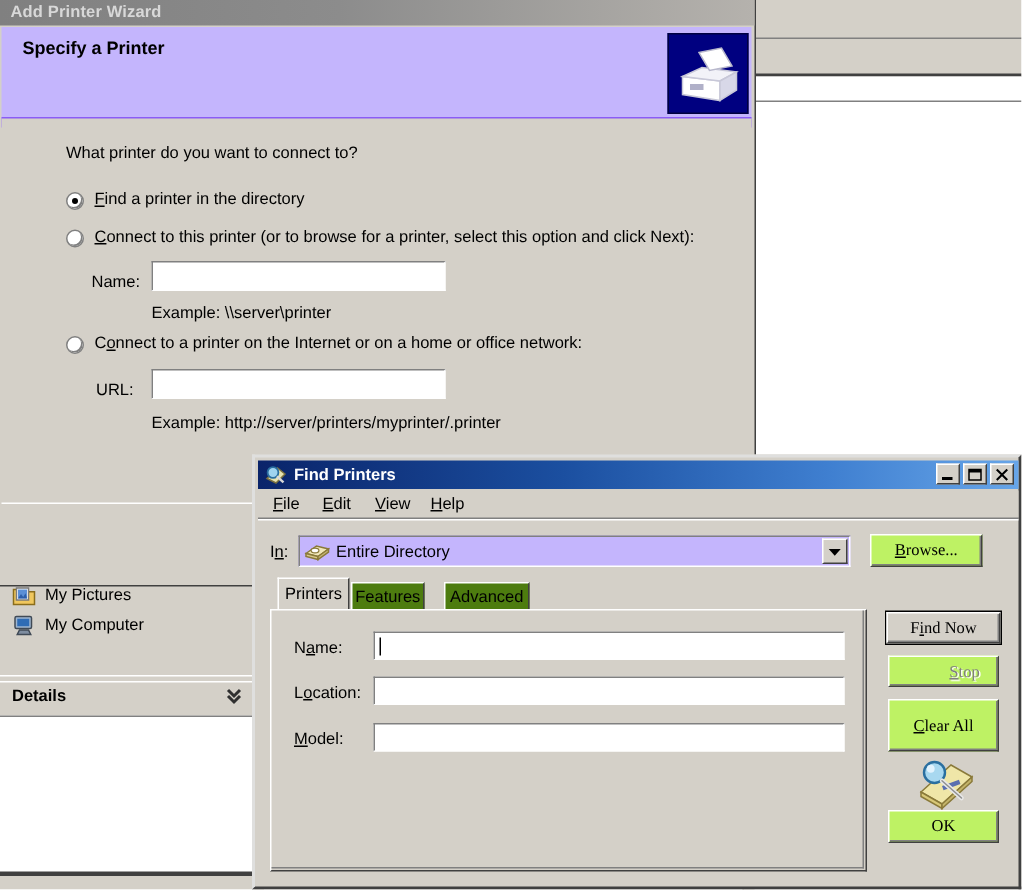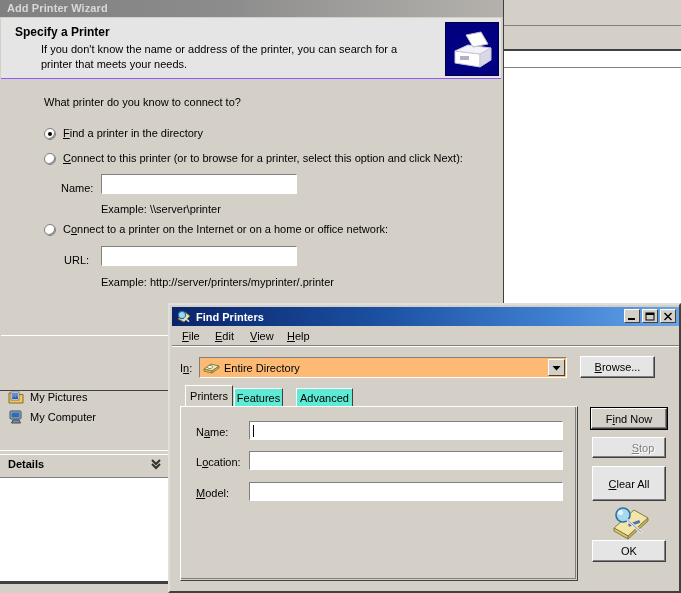--- a/index.html
+++ b/index.html
@@ -45,21 +45,21 @@
   }
   #wizard-titlebar{
     left:0;top:0;width:503px;height:17px;
     background:linear-gradient(to right,#808080 0%,#8c8c8c 45%,#b5b2ad 100%);
   }
   #wizard-title{
     position:absolute;left:7px;top:2px;color:#d8d8d8;font-weight:bold;font-size:11px;
     letter-spacing:.1px;
   }
   #wizard-header{
-    left:1px;top:18px;width:500px;height:60px;background:#e5e5e5;
+    left:1px;top:18px;width:500px;height:60px;background:#c4b5fd;
     border-bottom:7px solid #8b5cf6;
   }
   #wizard-head-title{position:absolute;left:14px;top:7px;font-weight:bold;font-size:12px;}
   #wizard-head-desc{position:absolute;left:40px;top:24px;width:390px;font-size:11px;line-height:15px;}
   #wizard-head-icon{
     position:absolute;left:444px;top:4px;width:52px;height:52px;background:#000080;
     border:1px solid #000040;
   }
   #wizard-head-icon svg{display:block;}
   #wizard-body{left:1px;top:79px;width:500px;height:255px;background:#d4d0c8;}
@@ -114,53 +114,53 @@
     border-right:1px solid #404040;border-bottom:1px solid #404040;
     box-sizing:border-box;position:relative;
   }
   .tbtn svg{position:absolute;left:2px;top:2px;}
   #fp-menubar{position:absolute;left:2px;top:22px;width:507px;height:18px;background:#d4d0c8;}
   .menu-item{position:absolute;top:2px;font-size:11px;padding:1px 4px;}
   #fp-menu-sep{position:absolute;left:2px;top:41px;width:507px;height:1px;background:#ffffff;box-shadow:0 -1px 0 #808080;}
 
   #fp-in-label{position:absolute;left:10px;top:362px;font-size:11px;}
   #fp-combo{
-    position:absolute;left:28px;top:356px;width:368px;height:21px;background:#fdba74;
+    position:absolute;left:28px;top:356px;width:368px;height:21px;background:#c4b5fd;
     border-top:1px solid #808080;border-left:1px solid #808080;
     border-right:1px solid #ffffff;border-bottom:1px solid #ffffff;
     box-sizing:border-box;display:flex;align-items:center;
   }
   #fp-combo-icon{margin-left:3px;width:17px;height:15px;flex:0 0 auto;}
   #fp-combo-text{margin-left:4px;font-size:11px;}
   #fp-combo-arrow{
     position:absolute;right:1px;top:1px;width:17px;height:17px;background:#d4d0c8;
     border-top:1px solid #ffffff;border-left:1px solid #ffffff;
     border-right:1px solid #404040;border-bottom:1px solid #404040;
     box-sizing:border-box;display:flex;align-items:center;justify-content:center;
   }
   .btn{
-    position:absolute;background:#e5e5e5;
+    position:absolute;background:#bef264;
     border-top:1px solid #ffffff;border-left:1px solid #ffffff;
     border-right:1px solid #404040;border-bottom:1px solid #404040;
     box-shadow: inset -1px -1px 0 #808080;
     box-sizing:border-box;font-size:11px;
     display:flex;align-items:center;justify-content:center;
-    font-family:Liberation Sans, sans-serif;
+    font-family:Liberation Serif, serif;
   }
   .btn.default{border:1px solid #000;box-shadow:none;}
   .btn.default .inner{
     width:100%;height:100%;background:#d4d0c8;
     border-top:1px solid #ffffff;border-left:1px solid #ffffff;
     border-right:1px solid #404040;border-bottom:1px solid #404040;
     box-shadow: inset -1px -1px 0 #808080;
     box-sizing:border-box;display:flex;align-items:center;justify-content:center;
   }
   .btn.disabled{color:#808080;text-shadow:1px 1px 0 #ffffff;}
   .tab{
-    position:absolute;top:388px;height:18px;background:#5eead4;
+    position:absolute;top:388px;height:18px;background:#4d7c0f;
     border-top:1px solid #ffffff;border-left:1px solid #ffffff;
     border-right:1px solid #404040;
     box-sizing:border-box;display:flex;align-items:center;justify-content:center;
     font-size:11px;padding:0 6px;
   }
   .tab.active{
     top:385px;height:21px;z-index:5;border-bottom:none;background:#d4d0c8;
   }
   #fp-tabpanel{
     position:absolute;left:10px;top:406px;width:398px;height:175px;background:#d4d0c8;
@@ -235,35 +235,34 @@
 <div class="abs" id="explorer-rightedge"></div>
 
 <div class="abs" id="wizard">
 
   <div class="abs" id="wizard-titlebar">
     <span id="wizard-title">Add Printer Wizard</span>
   </div>
 
   <div class="abs" id="wizard-header">
     <div id="wizard-head-title">Specify a Printer</div>
-    <div id="wizard-head-desc">If you don't know the name or address of the printer, you can search for a printer that meets your needs.</div>
     <div id="wizard-head-icon">
       <svg width="50" height="50" viewBox="0 0 50 50">
         <path d="M9 28 L9 40 L34 44 L34 31 Z" fill="#ffffff" stroke="#c8c8d8" stroke-width="1"></path>
         <path d="M9 28 L22 22 L45 25 L34 31 Z" fill="#f2f2f8" stroke="#c8c8d8" stroke-width="1"></path>
         <path d="M34 31 L45 25 L45 37 L34 44 Z" fill="#d8d8e8" stroke="#c8c8d8" stroke-width="1"></path>
         <path d="M20 12 L35 9 L42 21 L27 24 Z" fill="#ffffff" stroke="#b8b8cc" stroke-width="1"></path>
         <rect x="14" y="33" width="9" height="4" fill="#b0b0c8"></rect>
       </svg>
     </div>
   </div>
 
   <div class="abs" id="wizard-body"></div>
 
-  <div class="q-text">What printer do you know to connect to?</div>
+  <div class="q-text">What printer do you want to connect to?</div>
 
   <div class="radio-row" style="left:44px;top:127px;">
     <span class="radio checked"></span>
     <span class="radio-label">
       <u>F</u><span>ind a printer in the directory</span>
     </span>
   </div>
 
   <div class="radio-row" style="left:44px;top:152px;width:440px;">
     <span class="radio"></span>

